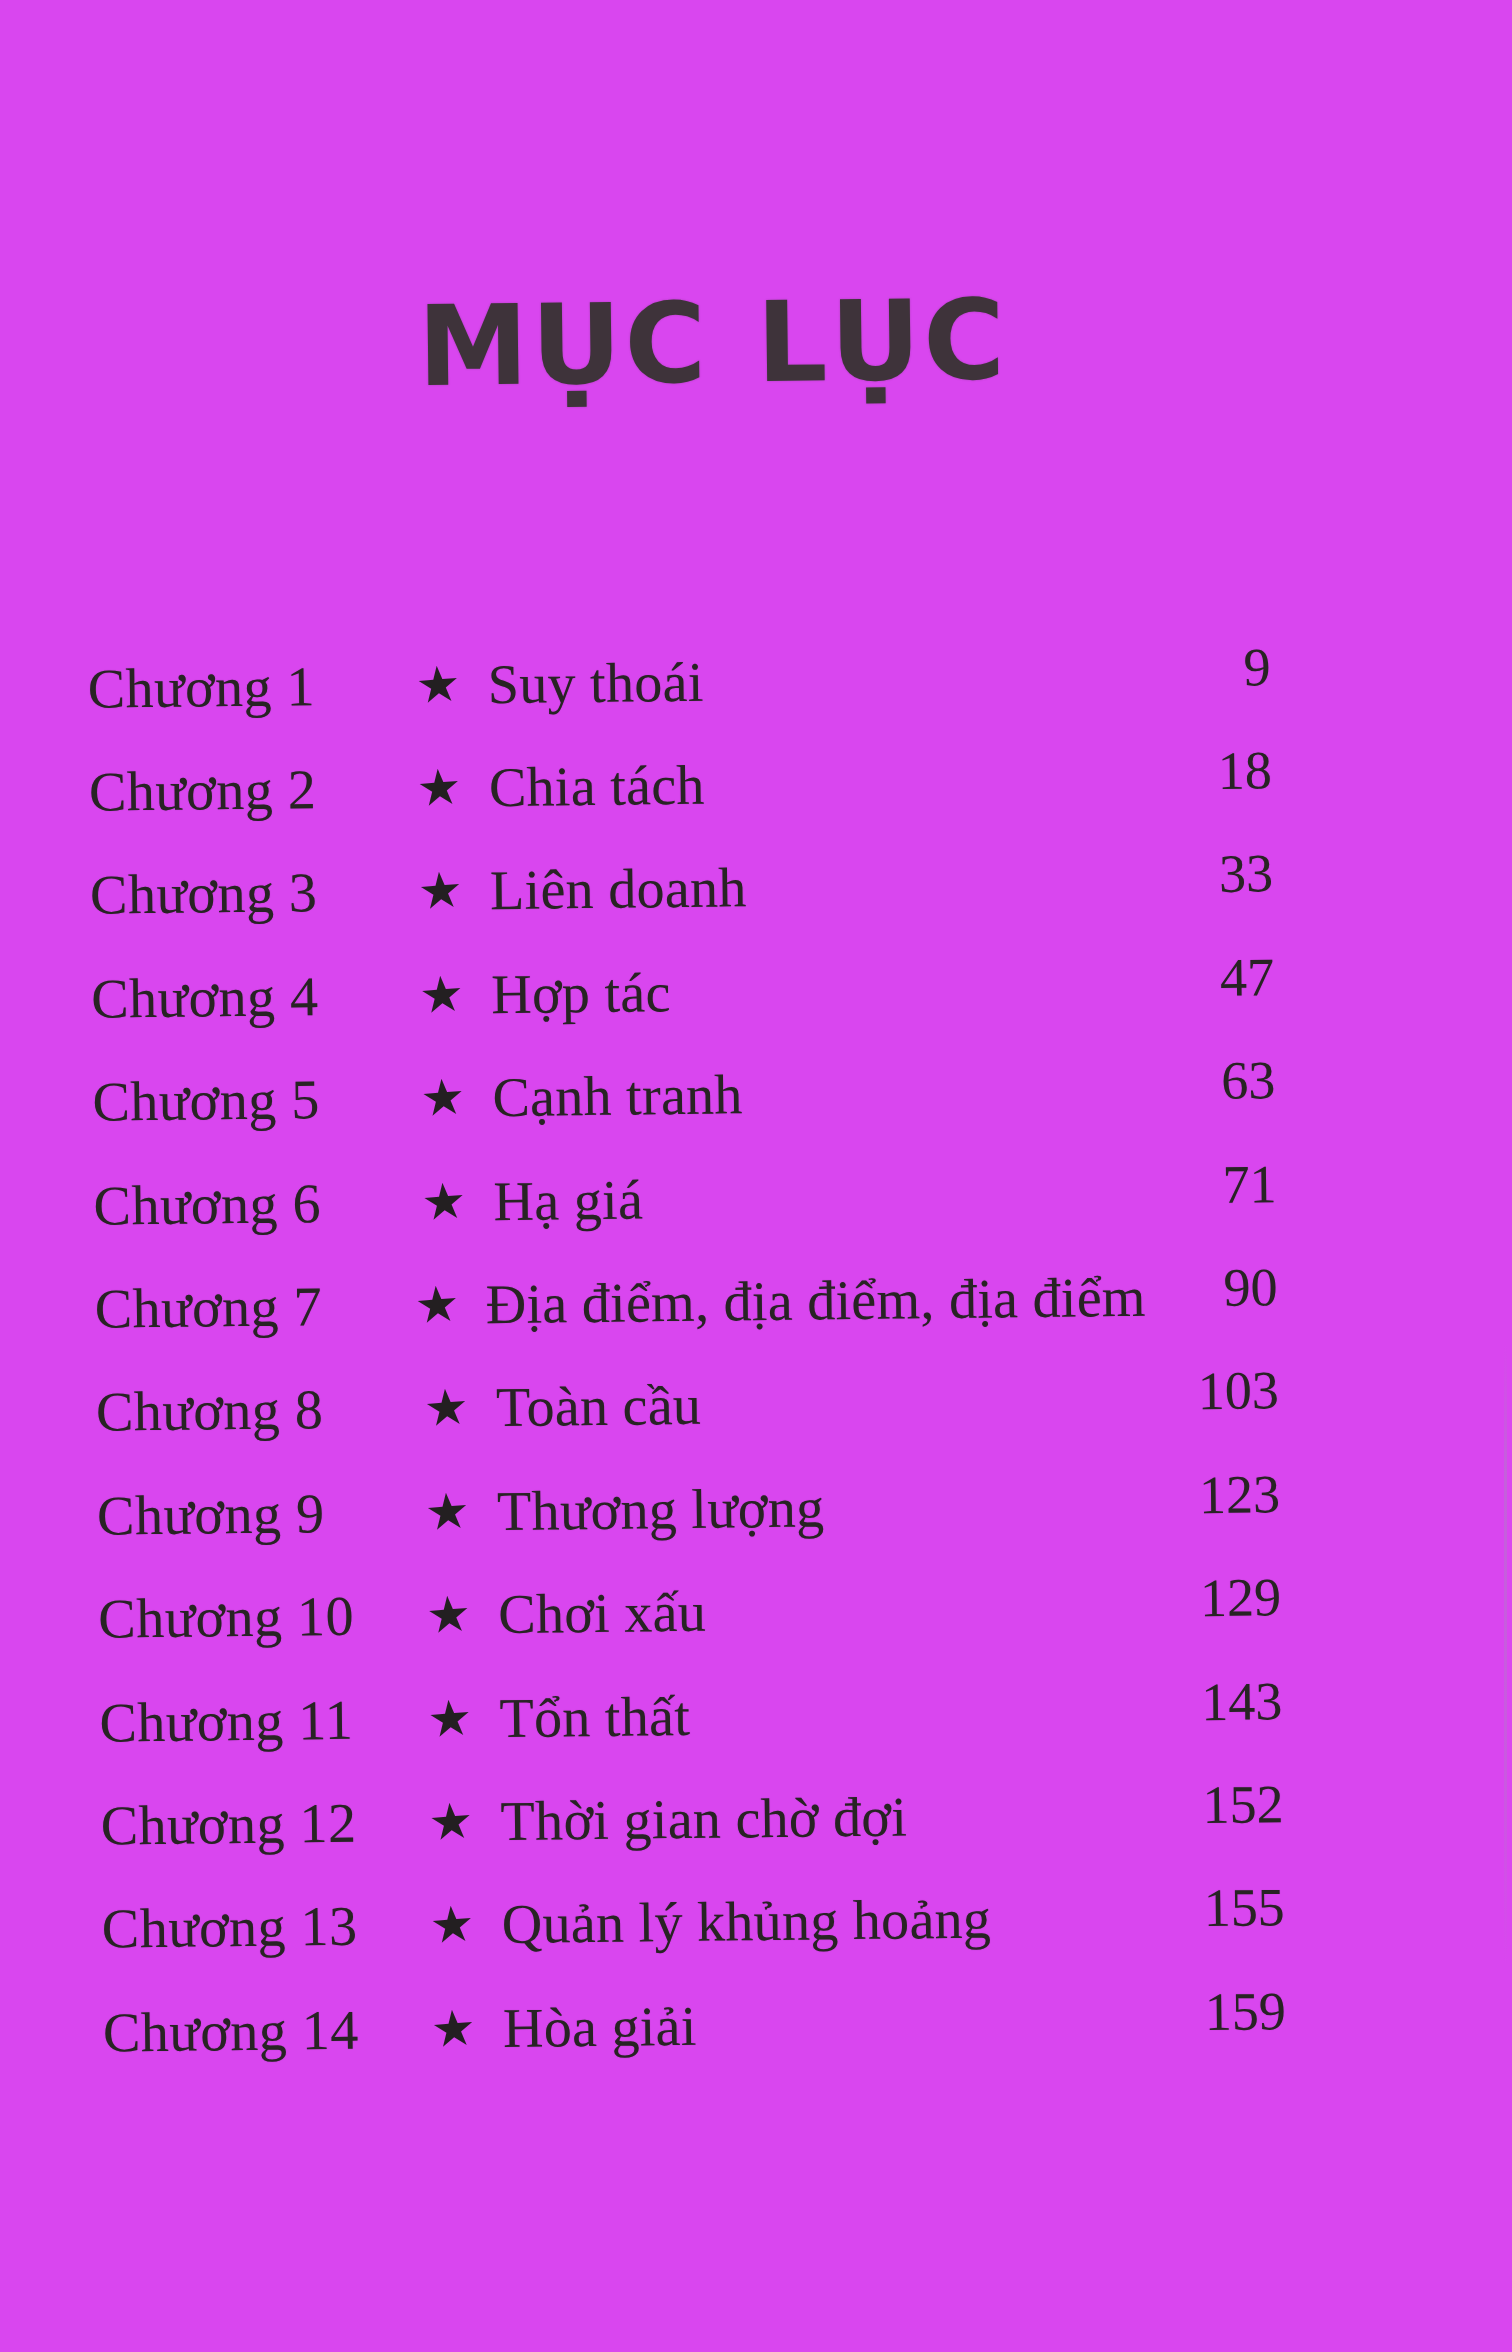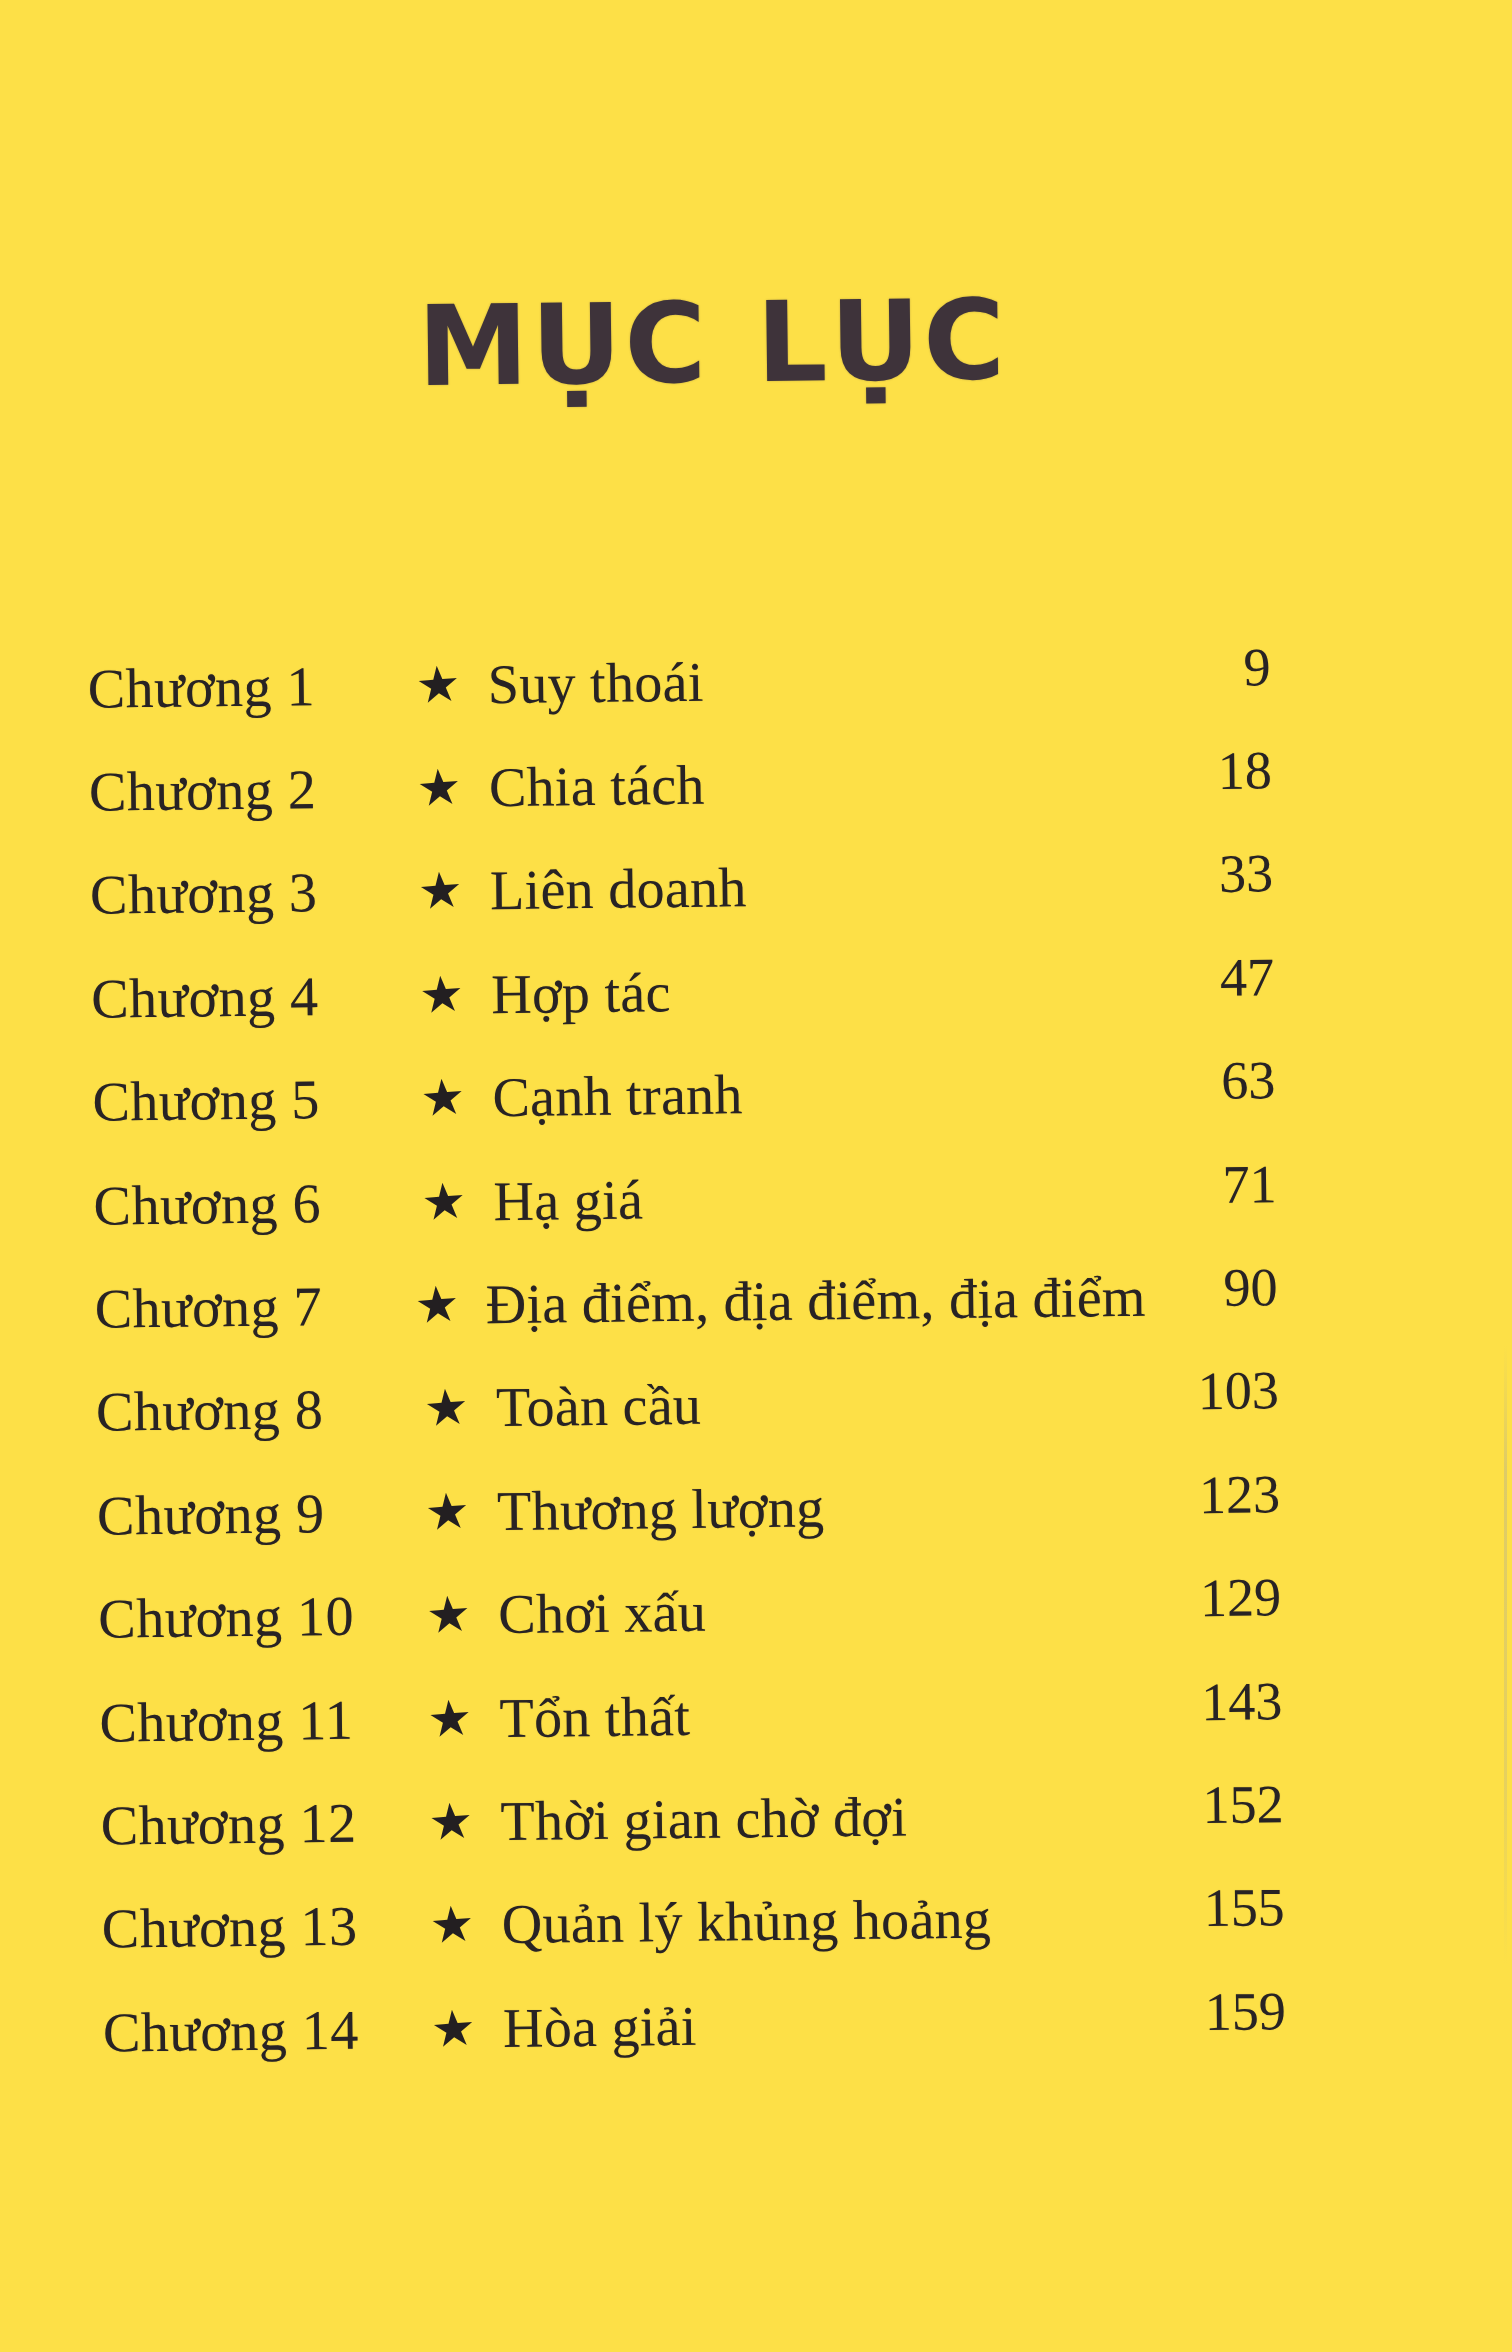--- a/index.html
+++ b/index.html
@@ -1,21 +1,21 @@
 <!DOCTYPE html>
 <html><head>
 <meta charset="utf-8">
 <style>
   html, body { margin: 0; padding: 0; background: #e9e9e9; }
   .page {
     position: relative;
     width: 1512px;
     height: 2352px;
     margin: 0 auto;
-    background: #fde047;
+    background: #d946ef;
     overflow: hidden;
     font-family: "Liberation Serif", serif;
   }
   
   .scan {
     position: absolute;
     inset: 0;
     transform: rotate(-0.65deg);
     transform-origin: 45% 45%;
   }

